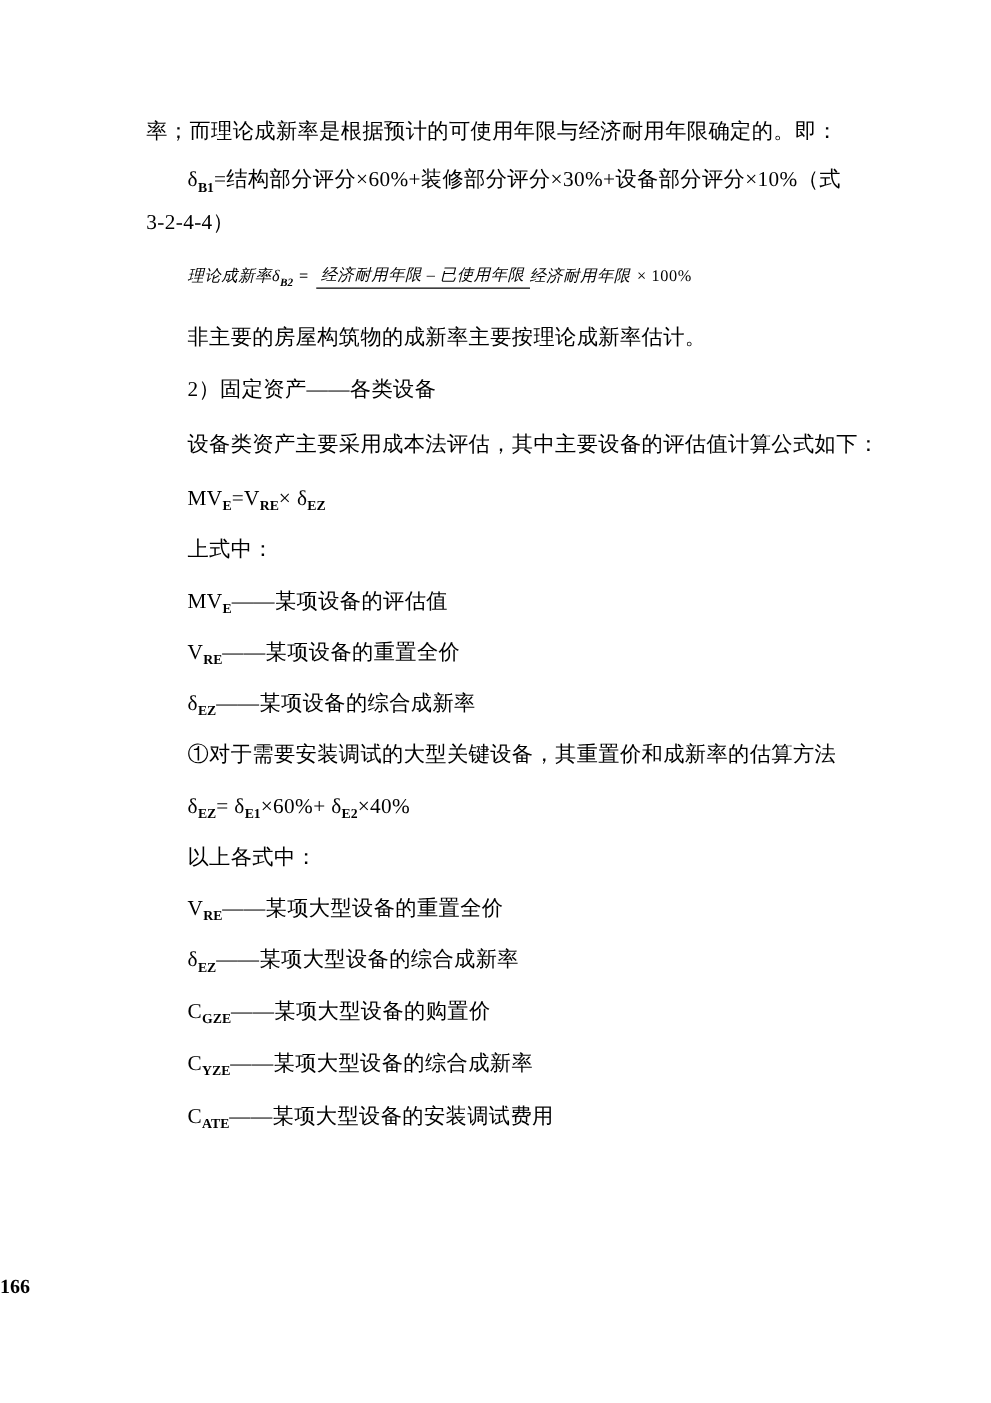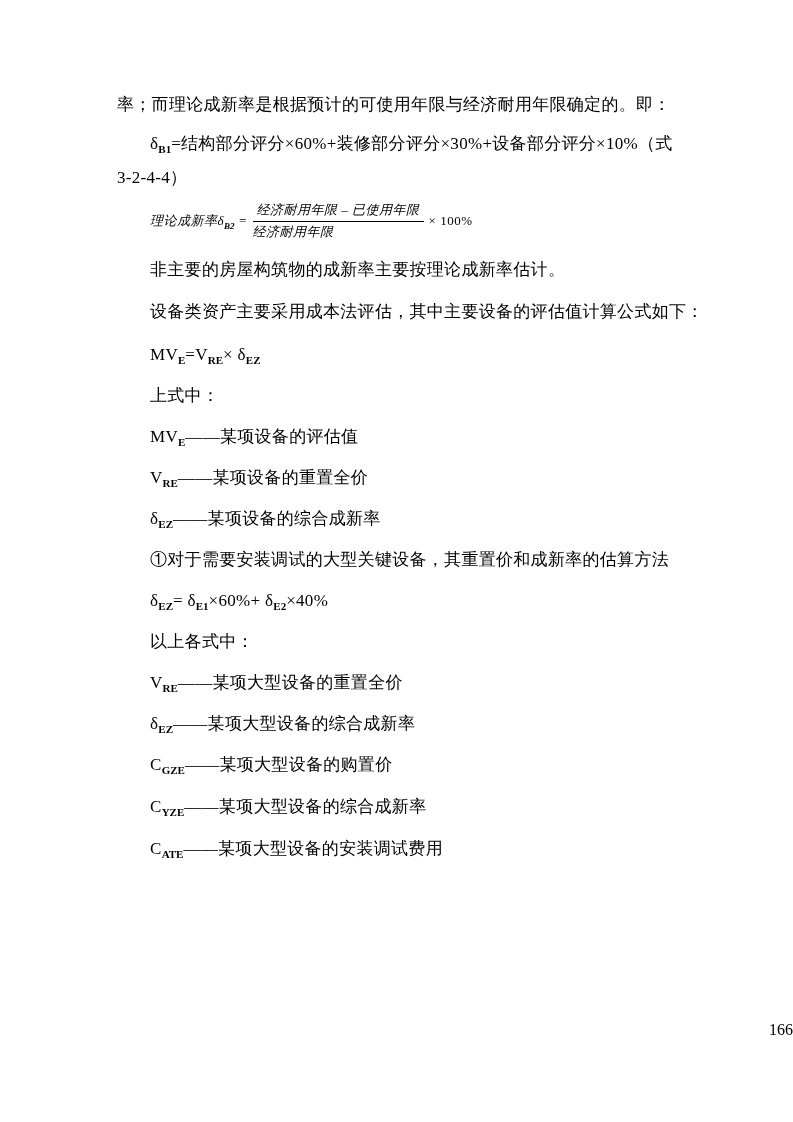--- a/index.html
+++ b/index.html
@@ -43,41 +43,40 @@
     align-items: center;
     font-size: 13px;
     font-style: italic;
     line-height: normal;
     letter-spacing: 0.5px;
   }
   .formula-small sub { font-size: 9px; }
   .f-lhs { margin-right: 5px; }
   .frac {
     display: inline-flex;
-    flex-direction: column;
-    text-align: left;
+    text-align: center;
     line-height: 1.45;
   }
   .frac .num {
     border-bottom: 1px solid #000;
     padding: 0 4px 1px 4px;
   }
   .frac .den { padding-top: 1px; }
   .f-suffix {
     margin-left: 5px;
     font-style: normal;
     font-size: 13px;
     text-align: center;
   }
   .footer-page-number {
     position: absolute;
-    top: 1018px; left: 16px; right: 0;
-    text-align: right;
+    top: 1018px; left: 0; right: 0;
+    text-align: left;
     font-size: 16px;
-    height: 24px; line-height: 24px;
+    height: 24px; line-height: 24px; font-weight: bold;
   }
 </style>
 </head>
 <body>
 
 <div class="page">
   <div class="content">
 
     <div class="doc-line">率；而理论成新率是根据预计的可使用年限与经济耐用年限确定的。即：</div>
 
@@ -89,20 +88,21 @@
       <span class="f-lhs"><span>理论成新率δ</span><sub>B2</sub><span> =</span></span>
       <span class="frac">
         <span class="num">经济耐用年限 – 已使用年限</span>
         <span class="den">经济耐用年限</span>
       </span>
       <span class="f-suffix">× 100%</span>
     </div>
 
     <div class="doc-line indent">非主要的房屋构筑物的成新率主要按理论成新率估计。</div>
 
+    <div class="doc-line indent h44">2）固定资产——各类设备</div>
 
     <div class="doc-line indent h44">设备类资产主要采用成本法评估，其中主要设备的评估值计算公式如下：</div>
 
     <div class="doc-line indent"><span>MV</span><sub>E</sub><span>=V</span><sub>RE</sub><span>× δ</span><sub>EZ</sub></div>
 
     <div class="doc-line indent">上式中：</div>
 
     <div class="doc-line indent"><span>MV</span><sub>E</sub><span>——某项设备的评估值</span></div>
 
     <div class="doc-line indent"><span>V</span><sub>RE</sub><span>——某项设备的重置全价</span></div>

